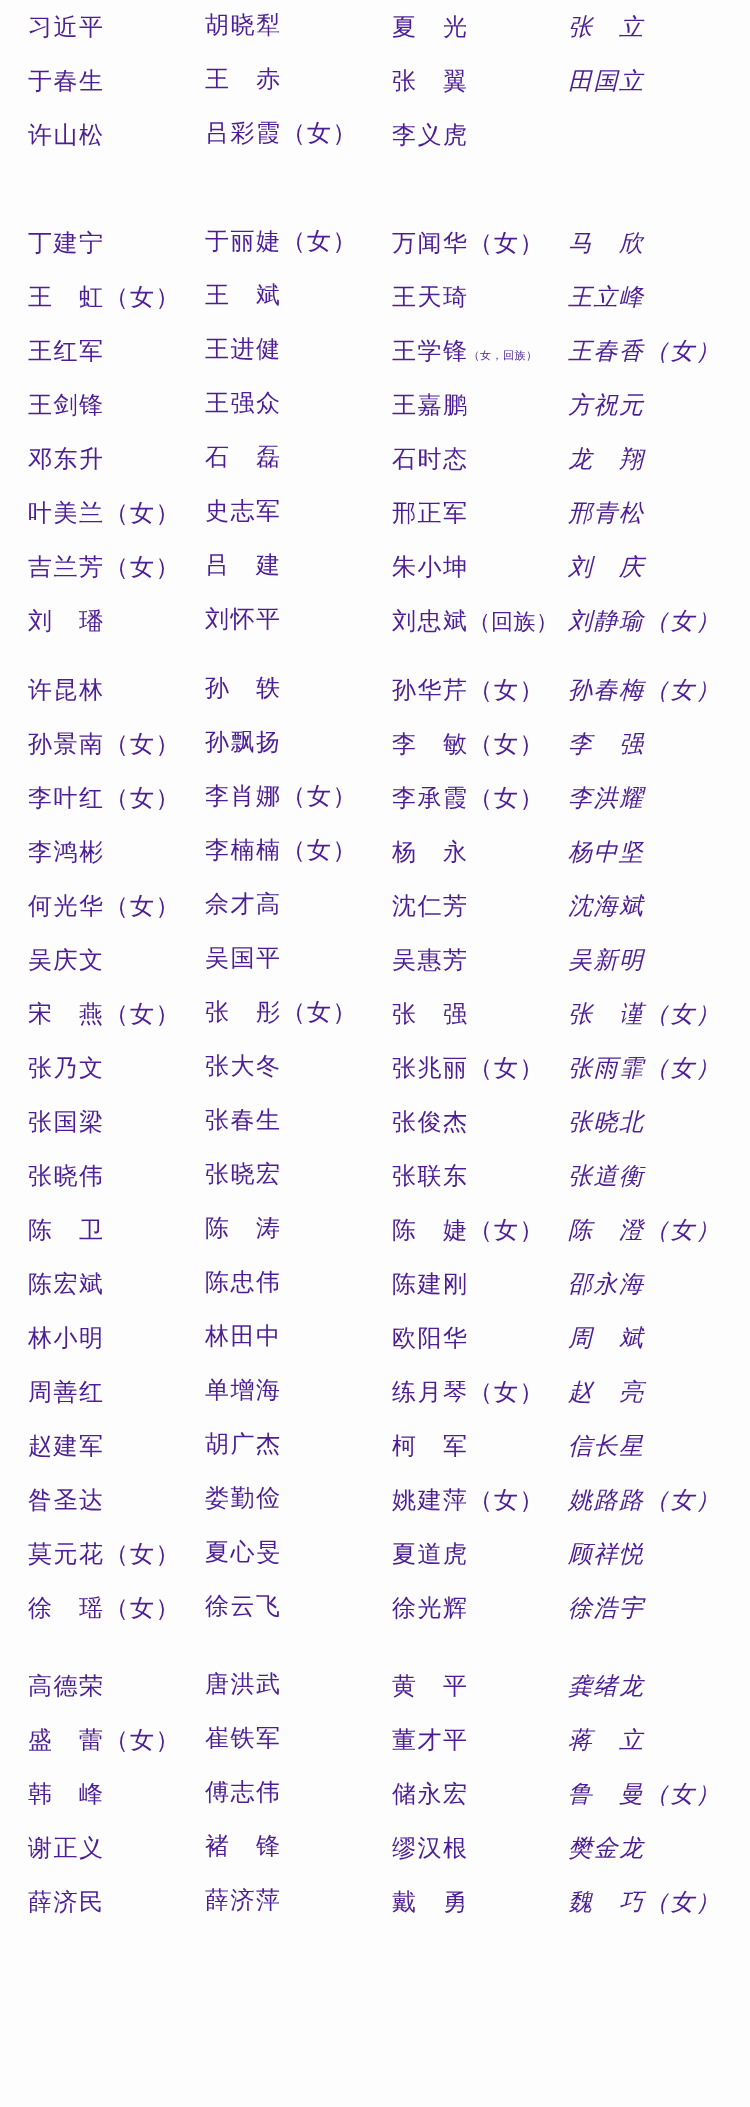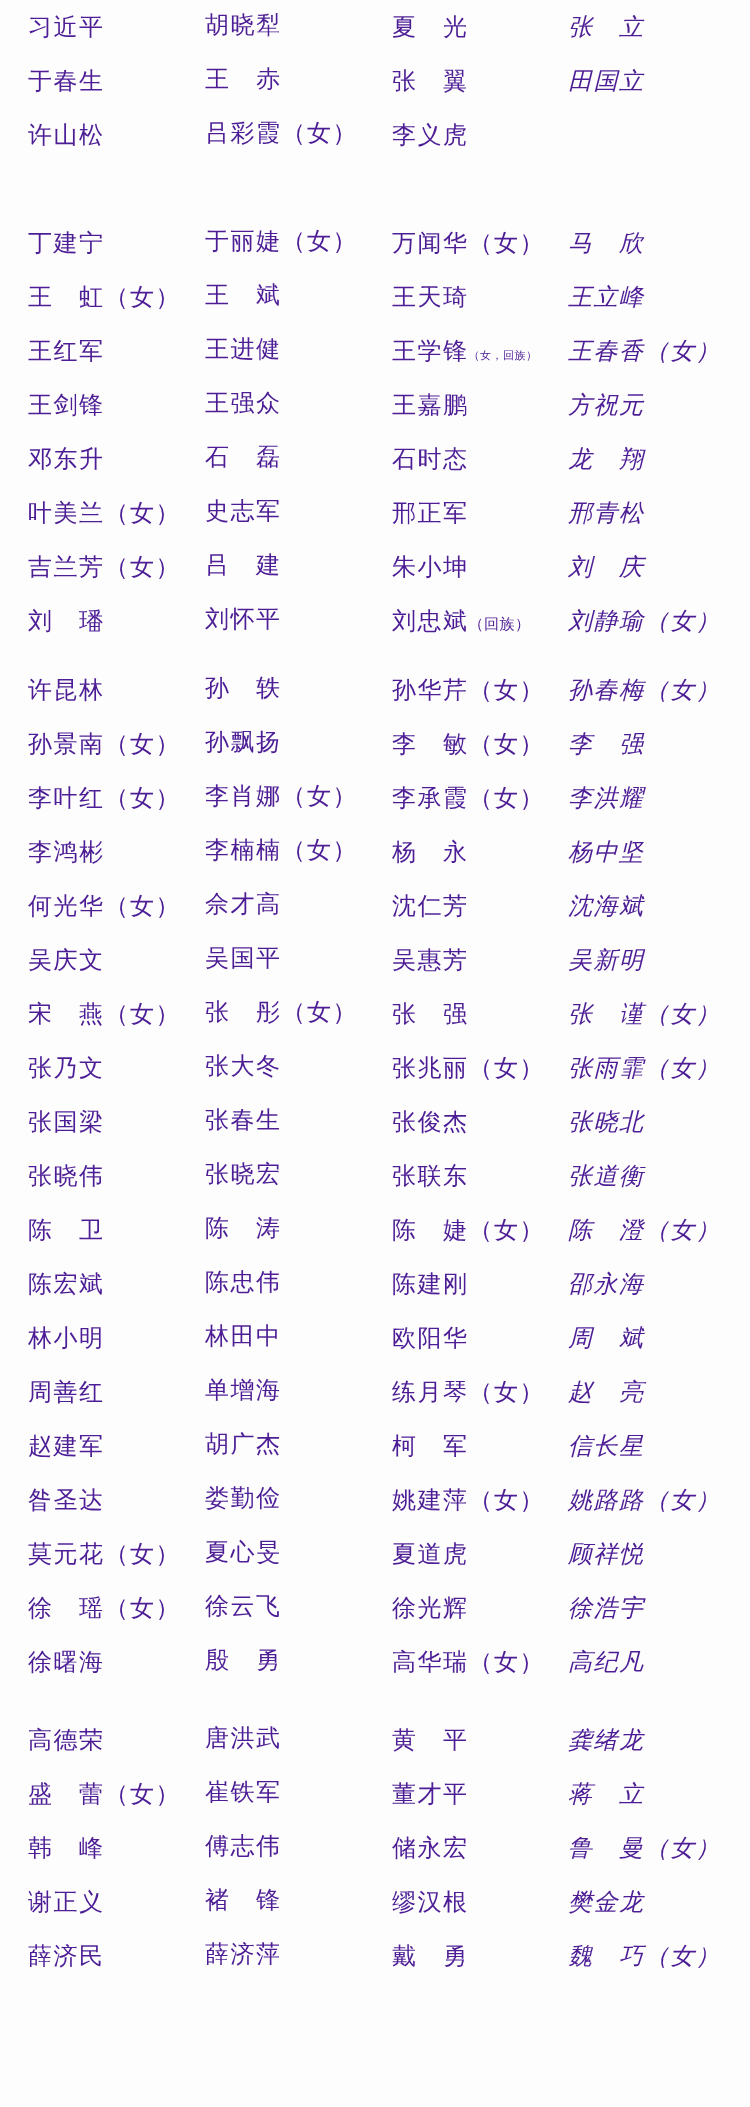--- a/index.html
+++ b/index.html
@@ -34,21 +34,21 @@
     top: 0;
     line-height: 54px;
     white-space: nowrap;
   }
   .col-0 { left: 28px; }
   .col-1 { left: 205px; font-family: Liberation Mono, monospace; }
   .col-2 { left: 392px; }
   .col-3 { left: 568px; font-style: italic; }
   .note { letter-spacing: 0.5px; }
   .note-small  { font-size: 11px; }
-  .note-medium { font-size: 15px; }
+  .note-medium { font-size: 22px; }
 </style>
 </head>
 <body>
 
 <div class="page">
     <div class="section section-0">
       <div class="row">
         <span class="cell col-0">习近平</span>
         <span class="cell col-1">胡晓犁</span>
         <span class="cell col-2">夏　光</span>
@@ -218,26 +218,20 @@
         <span class="cell col-1">夏心旻</span>
         <span class="cell col-2">夏道虎</span>
         <span class="cell col-3">顾祥悦</span>
       </div>
       <div class="row">
         <span class="cell col-0">徐　瑶（女）</span>
         <span class="cell col-1">徐云飞</span>
         <span class="cell col-2">徐光辉</span>
         <span class="cell col-3">徐浩宇</span>
       </div>
-      <div class="row">
-        <span class="cell col-0">徐曙海</span>
-        <span class="cell col-1">殷　勇</span>
-        <span class="cell col-2">高华瑞（女）</span>
-        <span class="cell col-3">高纪凡</span>
-      </div>
     </div>
     <div class="section section-3">
       <div class="row">
         <span class="cell col-0">高德荣</span>
         <span class="cell col-1">唐洪武</span>
         <span class="cell col-2">黄　平</span>
         <span class="cell col-3">龚绪龙</span>
       </div>
       <div class="row">
         <span class="cell col-0">盛　蕾（女）</span>

